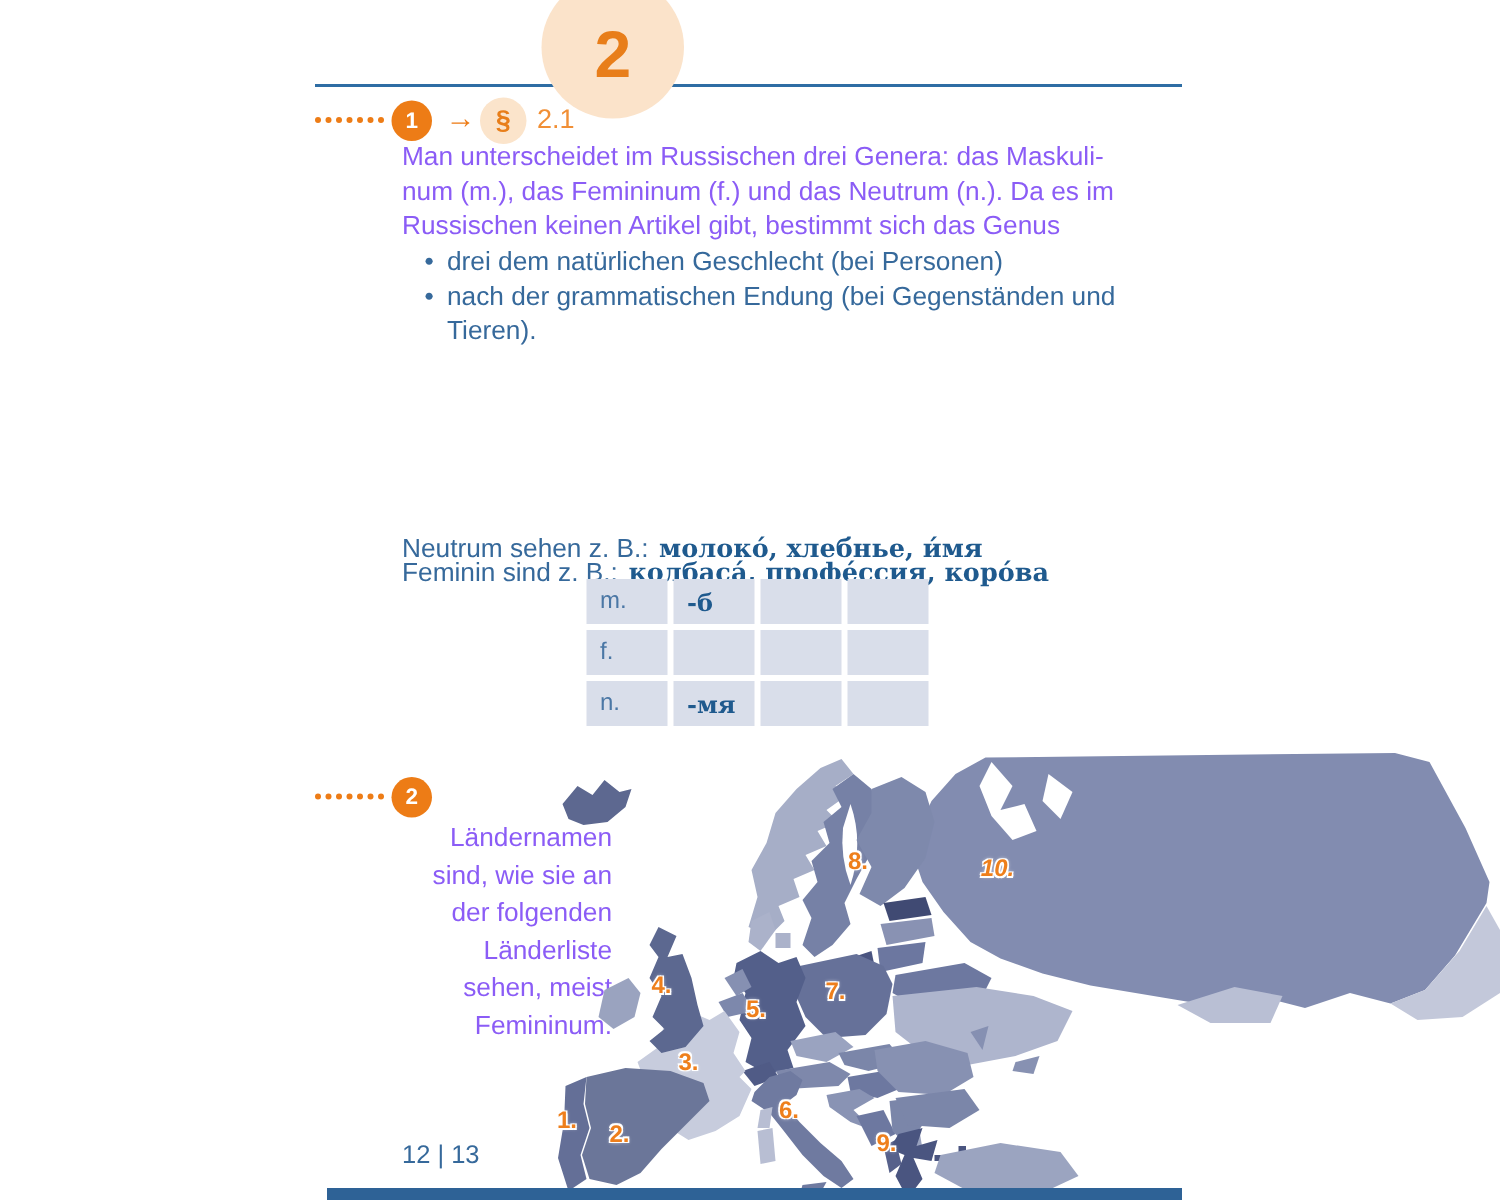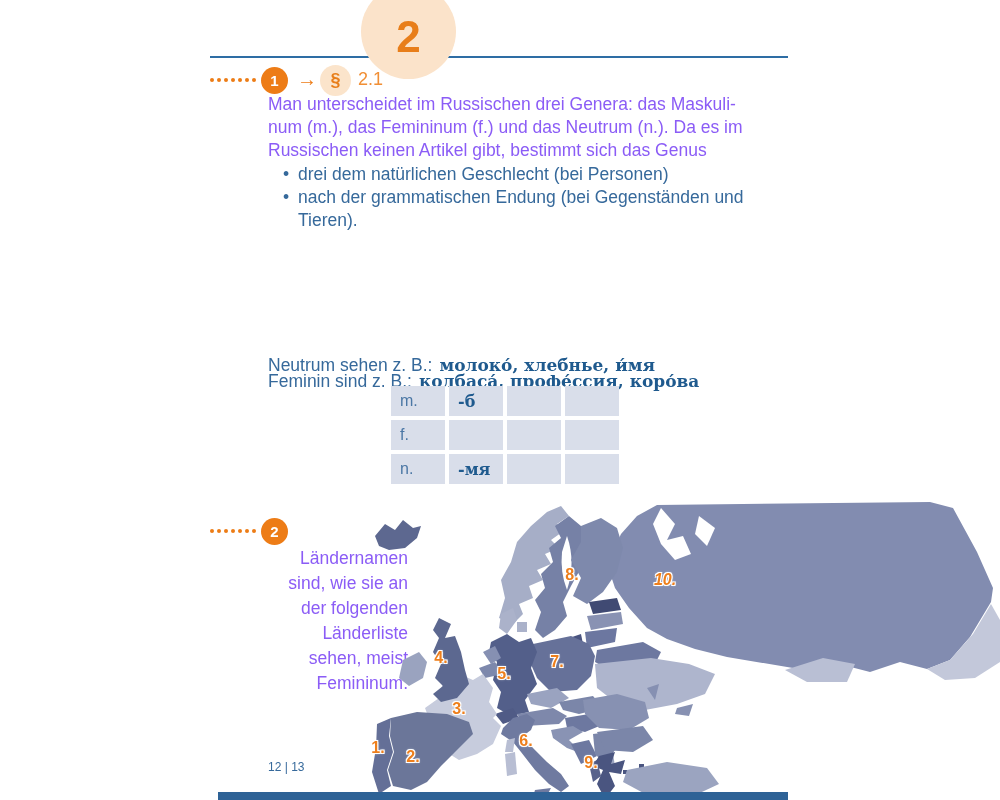--- a/index.html
+++ b/index.html
@@ -32,21 +32,21 @@
   .gtable{position:absolute;left:391px;top:386px;display:grid;
         grid-template-columns:54px 54px 54px 54px;grid-auto-rows:30px;gap:4px;}
   .gtable .cell{background:#d9deea;display:flex;align-items:center;padding-left:9px;box-sizing:border-box;}
   .gtable .lab{color:#4b77a5;font-size:16px;}
   .gtable .ru{font-family:"DejaVu Serif",serif;font-weight:bold;color:#1f5a8e;font-size:16px;}
   
   .map{position:absolute;left:355px;top:502px;width:645px;height:298px;overflow:hidden;}
   .map svg{position:absolute;left:0;top:0;}
   .map-label{position:absolute;transform:translate(-50%,-50%);color:#ee7f1c;font-weight:bold;font-size:16px;
         text-shadow:-1px -1px 0 #fff,1px -1px 0 #fff,-1px 1px 0 #fff,1px 1px 0 #fff,0 0 3px #fff;z-index:3;}
-  .pagenum{position:absolute;left:268px;top:760px;color:#36699b;font-size:12px;}
+  .pagenum{position:absolute;left:268px;top:760px;color:#36699b;font-size:17px;}
   .footer-bar{position:absolute;left:218px;top:792px;width:570px;height:8px;background:#2e6296;}
 </style>
 </head>
 <body>
 
 <div class="page">
 
   <div class="rule"></div>
   <div class="chapter-badge">
     <span>2</span>

